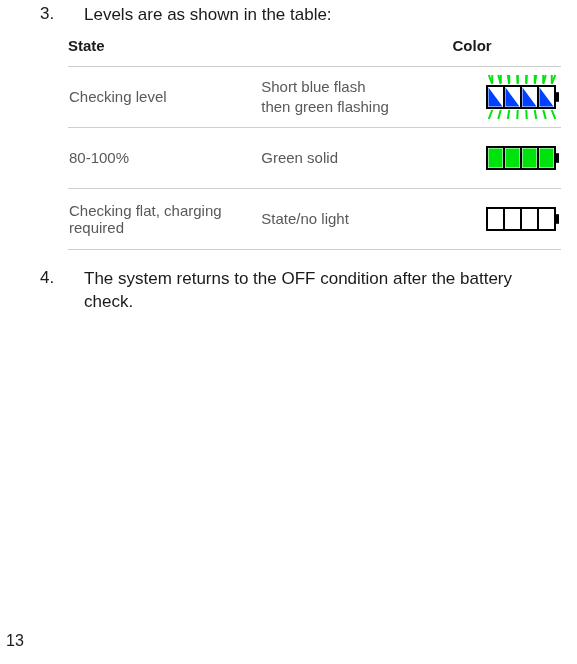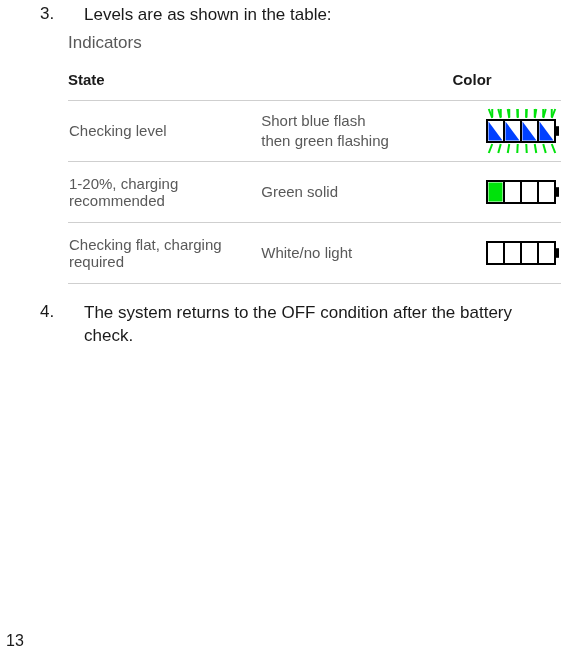--- a/index.html
+++ b/index.html
@@ -86,21 +86,20 @@
   }
 </style>
 </head>
 <body>
 
 <div class="content">
   <ol class="steps">
     <li>
       <span class="num">3.</span>
       <p class="lead">Levels are as shown in the table:</p>
-      <div class="indicators-title">Indicators</div>
 
       <table class="indicators">
         <thead>
           <tr>
             <th colspan="2">State</th>
             <th class="col-color">Color</th>
           </tr>
         </thead>
         <tbody>
           <tr>
@@ -142,39 +141,39 @@
                   <line x1="57.25" y1="25" x2="59.75" y2="34" stroke="#00e20b" stroke-width="2"></line>
                   <line x1="65.75" y1="-1" x2="69.25" y2="-10" stroke="#00e20b" stroke-width="2"></line>
                   <line x1="65.75" y1="25" x2="69.25" y2="34" stroke="#00e20b" stroke-width="2"></line>
                   <line x1="18" y1="2" x2="18" y2="22" stroke="#000000" stroke-width="2"></line>
                   <line x1="35" y1="2" x2="35" y2="22" stroke="#000000" stroke-width="2"></line>
                   <line x1="52" y1="2" x2="52" y2="22" stroke="#000000" stroke-width="2"></line>
                 </svg>
               </td>
           </tr>
           <tr>
-            <td class="state-cell">1-20%, charging recommended</td>
+            <td class="state-cell">80-100%</td>
             <td class="desc-cell">Green solid</td>
             <td class="icon-cell">
                 <svg width="74" height="24" viewBox="0 0 74 24">
                   <rect x="1" y="1" width="68" height="22" fill="white" stroke="#000000" stroke-width="2"></rect>
                   <rect x="69" y="7.199999999999999" width="4" height="9.600000000000001" fill="#000000"></rect>
                   <rect x="2.5" y="2.5" width="14" height="19" fill="#00e20b"></rect>
-                  <rect x="19.5" y="2.5" width="14" height="19" fill="white"></rect>
-                  <rect x="36.5" y="2.5" width="14" height="19" fill="white"></rect>
-                  <rect x="53.5" y="2.5" width="14" height="19" fill="white"></rect>
+                  <rect x="19.5" y="2.5" width="14" height="19" fill="#00e20b"></rect>
+                  <rect x="36.5" y="2.5" width="14" height="19" fill="#00e20b"></rect>
+                  <rect x="53.5" y="2.5" width="14" height="19" fill="#00e20b"></rect>
                   <line x1="18" y1="2" x2="18" y2="22" stroke="#000000" stroke-width="2"></line>
                   <line x1="35" y1="2" x2="35" y2="22" stroke="#000000" stroke-width="2"></line>
                   <line x1="52" y1="2" x2="52" y2="22" stroke="#000000" stroke-width="2"></line>
                 </svg>
               </td>
           </tr>
           <tr>
             <td class="state-cell">Checking flat, charging required</td>
-            <td class="desc-cell">White/no light</td>
+            <td class="desc-cell">State/no light</td>
             <td class="icon-cell">
                 <svg width="74" height="24" viewBox="0 0 74 24">
                   <rect x="1" y="1" width="68" height="22" fill="white" stroke="#000000" stroke-width="2"></rect>
                   <rect x="69" y="7.199999999999999" width="4" height="9.600000000000001" fill="#000000"></rect>
                   <rect x="2.5" y="2.5" width="14" height="19" fill="white"></rect>
                   <rect x="19.5" y="2.5" width="14" height="19" fill="white"></rect>
                   <rect x="36.5" y="2.5" width="14" height="19" fill="white"></rect>
                   <rect x="53.5" y="2.5" width="14" height="19" fill="white"></rect>
                   <line x1="18" y1="2" x2="18" y2="22" stroke="#000000" stroke-width="2"></line>
                   <line x1="35" y1="2" x2="35" y2="22" stroke="#000000" stroke-width="2"></line>

